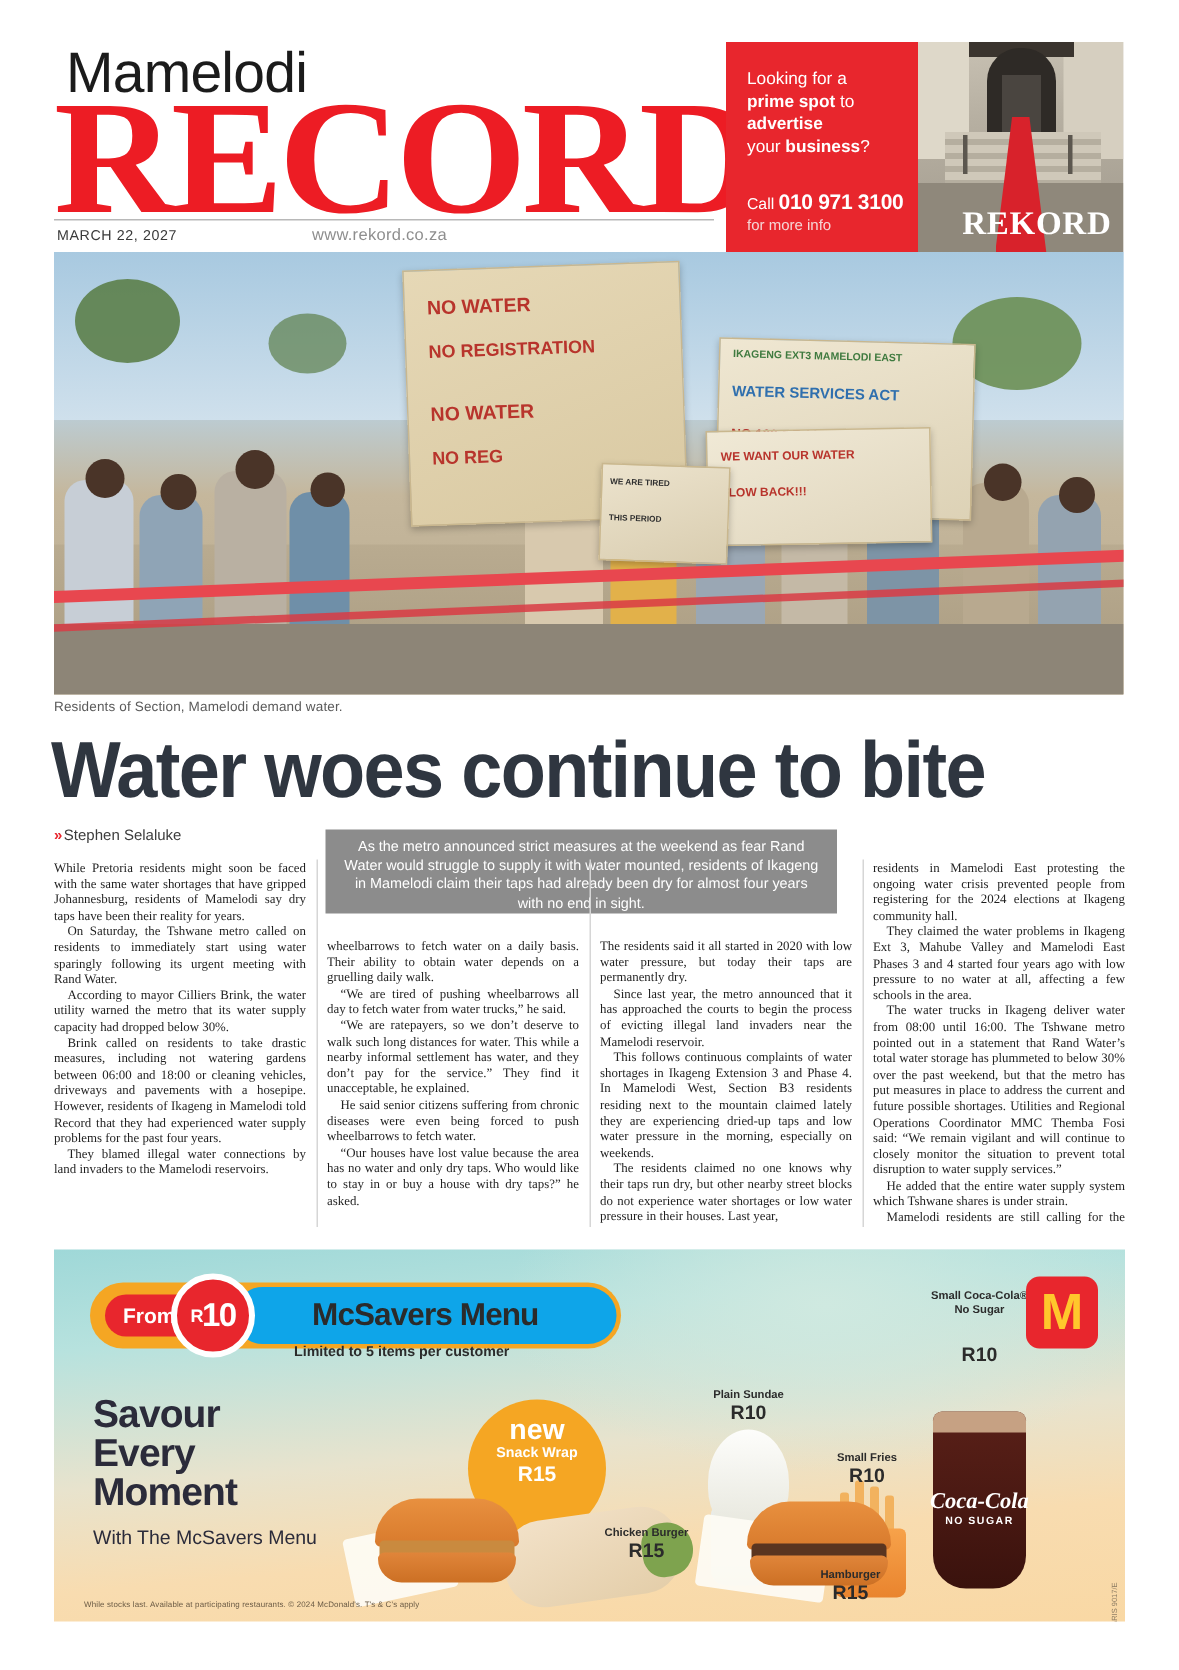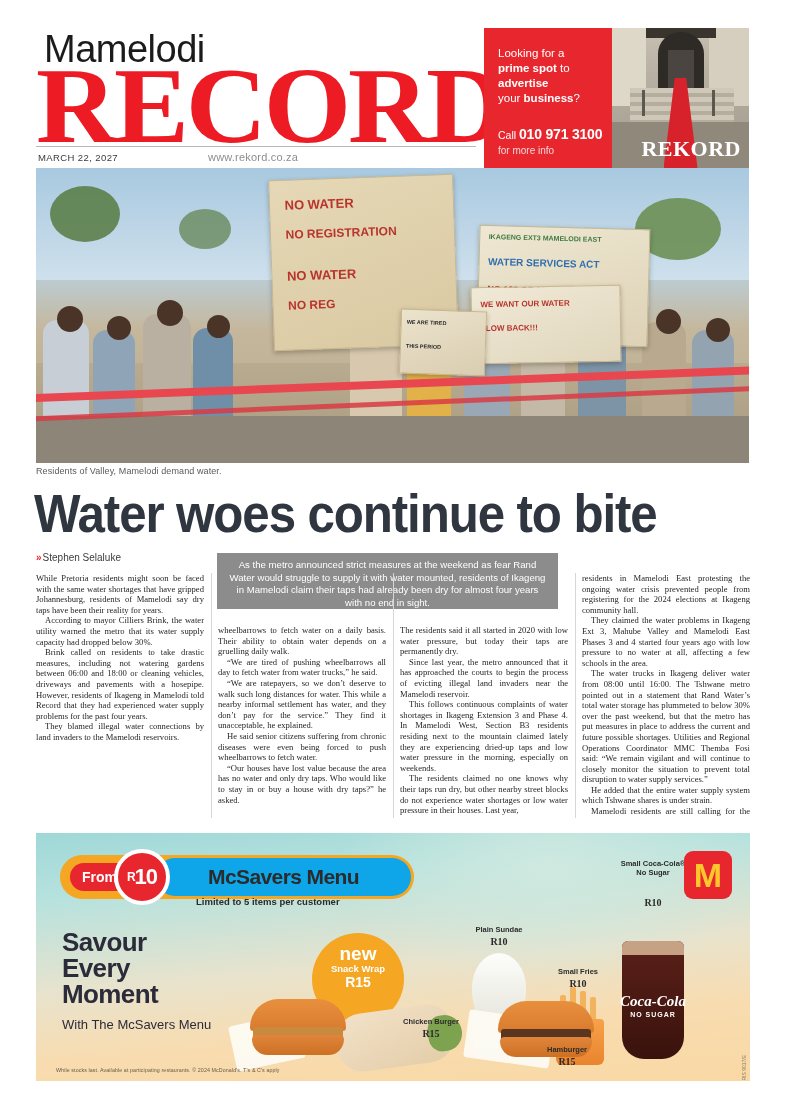--- a/index.html
+++ b/index.html
@@ -192,21 +192,21 @@
   .mc-newcircle {
     position: absolute; left: 276px; top: 100px; width: 92px; height: 92px;
     background: #f5a623; border-radius: 50%;
     color: #fff; text-align: center; padding-top: 12px;
   }
   .mc-new { font-size: 19px; font-weight: 700; line-height: 18px; }
   .mc-wrapname { font-size: 9.5px; font-weight: 700; }
   .mc-wrapprice { font-size: 14px; font-weight: 700; }
   .mc-label { position: absolute; text-align: center; color: #2b2b2b; }
   .mc-label .nm { font-size: 7.5px; font-weight: 700; display: block; line-height: 9px; }
-  .mc-label .pr { font-size: 10px; font-weight: 700; display: block; line-height: 15px; font-family: Liberation Serif, serif; }
+  .mc-label .pr { font-size: 13px; font-weight: 700; display: block; line-height: 15px; }
   .mc-logo {
     position: absolute; right: 18px; top: 18px; width: 48px; height: 48px;
     background: #e8262d; border-radius: 9px; display: flex; align-items: center; justify-content: center;
   }
   .mc-arch { font-size: 34px; font-weight: 700; color: #ffc72c; font-family: "Liberation Sans", sans-serif; line-height: 34px; }
   .mc-disclaim {
     position: absolute; left: 20px; bottom: 8px;
     font-size: 5.3px; color: #6a5a44; letter-spacing: 0.1px;
   }
   .mc-sidecode {
@@ -327,36 +327,37 @@
       <div class="pl-txt" style="left:6%;top:48%;font-size:8px;color:#b8342c;">FLOW BACK!!!</div>
     </div>
     <div class="placard placard-d">
       <div class="pl-txt" style="left:6%;top:14%;font-size:5.5px;color:#2f2f2f;">WE ARE TIRED</div>
       <div class="pl-txt" style="left:6%;top:52%;font-size:5.5px;color:#2f2f2f;">THIS PERIOD</div>
     </div>
 
     <div class="ph-tape"></div>
     <div class="ph-tape2"></div>
   </div>
-  <div class="caption">Residents of Valley, Mamelodi demand water.</div>
+  <div class="caption">Residents of Section, Mamelodi demand water.</div>
 
   <div class="headline">Water woes continue to bite</div>
 
   <div class="byline">
     <span class="chev">»</span><span>Stephen Selaluke</span>
   </div>
   <div class="standfirst">As the metro announced strict measures at the weekend as fear Rand Water would struggle to supply it with water mounted, residents of Ikageng in Mamelodi claim their taps had already been dry for almost four years with no end in sight.</div>
 
   <div class="cols">
     <div class="colrule" style="left:175px;"></div>
     <div class="colrule" style="left:357px;"></div>
     <div class="colrule" style="left:539px;"></div>
 
     <div class="col col1">
       <p class="first">While Pretoria residents might soon be faced with the same water shortages that have gripped Johannesburg, residents of Mamelodi say dry taps have been their reality for years.</p>
+      <p>On Saturday, the Tshwane metro called on residents to immediately start using water sparingly following its urgent meeting with Rand Water.</p>
       <p>According to mayor Cilliers Brink, the water utility warned the metro that its water supply capacity had dropped below 30%.</p>
       <p>Brink called on residents to take drastic measures, including not watering gardens between 06:00 and 18:00 or cleaning vehicles, driveways and pavements with a hosepipe. However, residents of Ikageng in Mamelodi told Record that they had experienced water supply problems for the past four years.</p>
       <p>They blamed illegal water connections by land invaders to the Mamelodi reservoirs.</p>
     </div>
 
     <div class="col col2">
       <p class="first">wheelbarrows to fetch water on a daily basis. Their ability to obtain water depends on a gruelling daily walk.</p>
       <p>“We are tired of pushing wheelbarrows all day to fetch water from water trucks,” he said.</p>
       <p>“We are ratepayers, so we don’t deserve to walk such long distances for water. This while a nearby informal settlement has water, and they don’t pay for the service.” They find it unacceptable, he explained.</p>
       <p>He said senior citizens suffering from chronic diseases were even being forced to push wheelbarrows to fetch water.</p>

